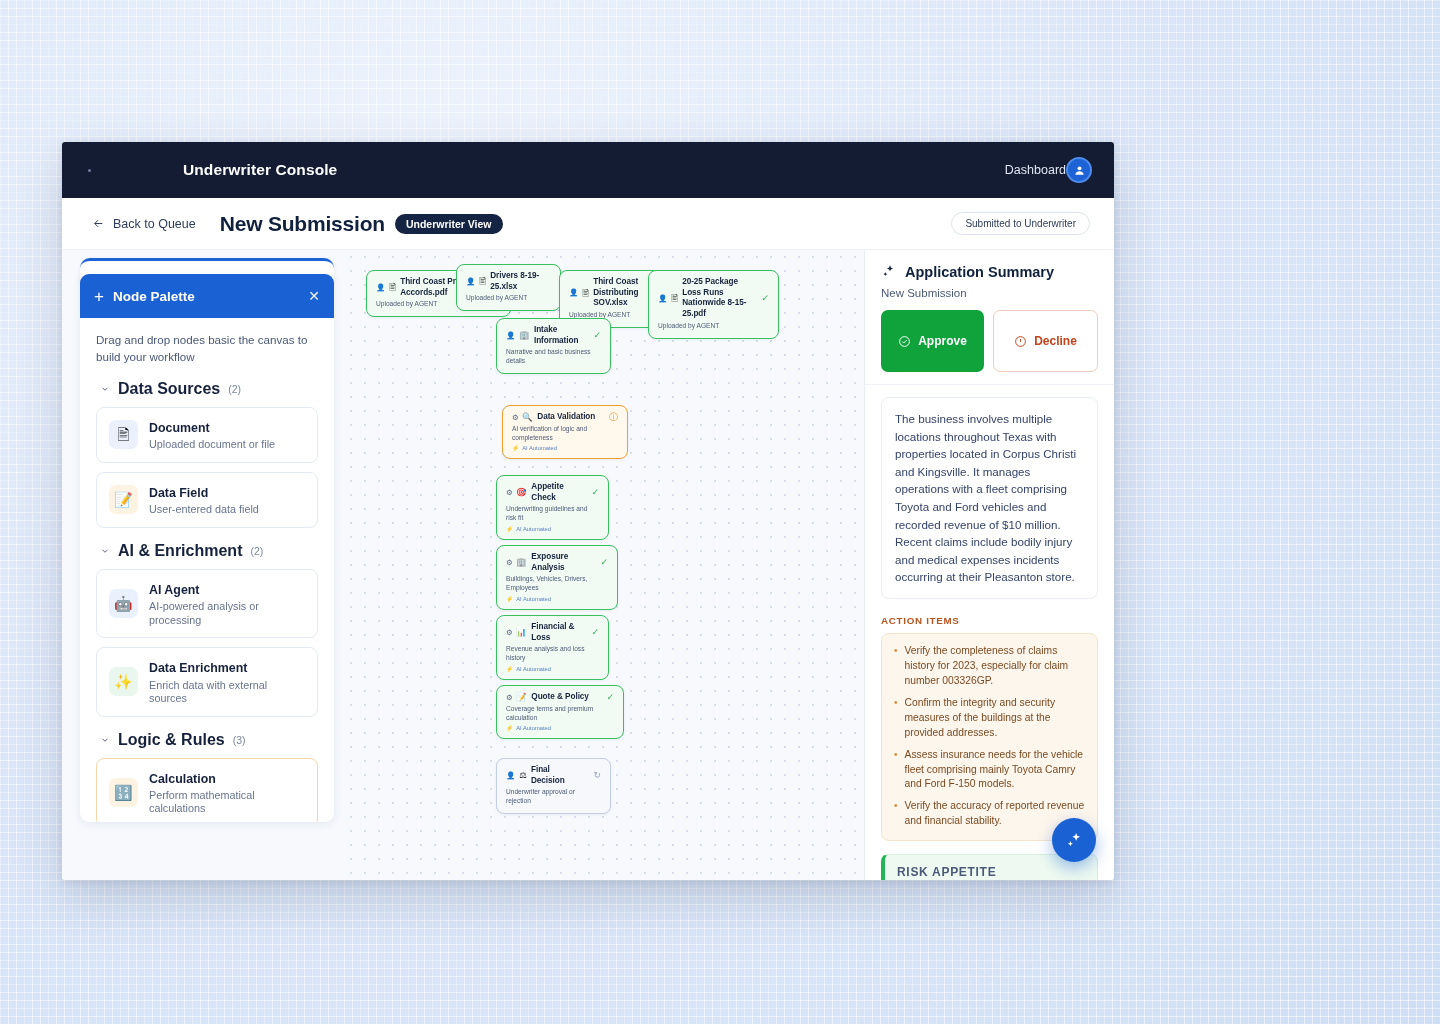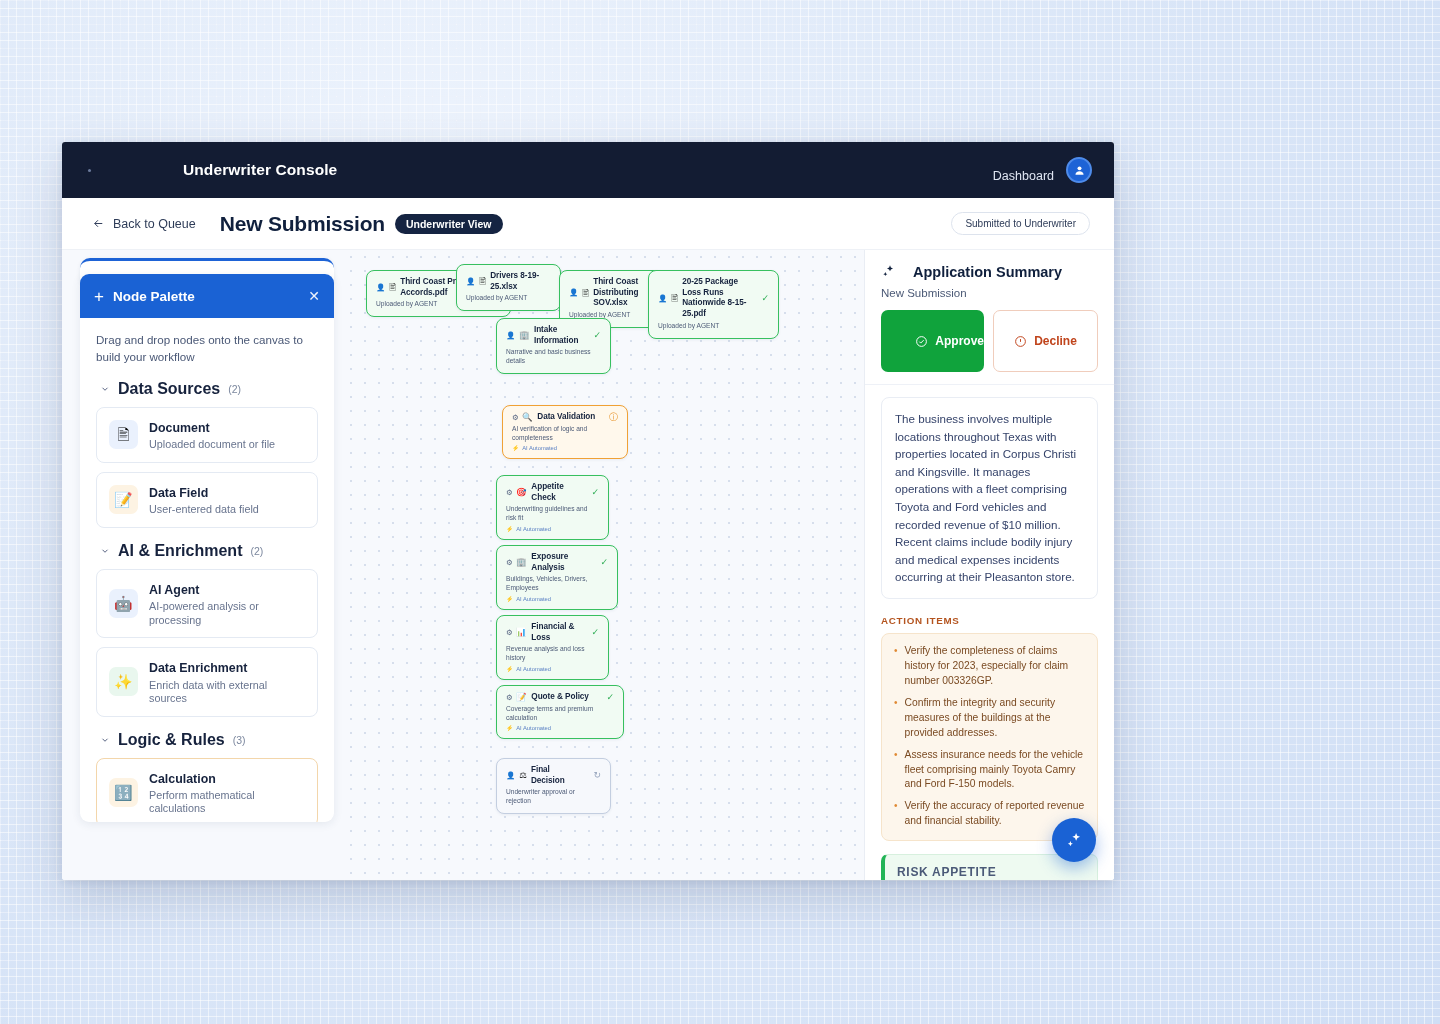--- a/index.html
+++ b/index.html
@@ -34,21 +34,21 @@
   
   #top-nav {
     height: 56px; min-height: 56px;
     background: #131c33;
     display: flex; align-items: center;
     padding: 0 22px 0 26px;
     color: #fff;
   }
   .brand-dot { width: 3px; height: 3px; border-radius: 50%; background:#6b7a9c; margin-right: 92px; }
   #brand-title { font-size: 15.5px; font-weight: 700; letter-spacing: .1px; }
-  #top-nav-right { margin-left: auto; display: flex; align-items: flex-end; gap: 12px; }
+  #top-nav-right { margin-left: auto; display: flex; align-items: center; }
   #dashboard-link { font-size: 12.5px; color: #dfe5f2; }
   #avatar {
     width: 26px; height: 26px; border-radius: 50%;
     background: #1d63d6;
     display:flex; align-items:center; justify-content:center;
     border: 2px solid #4e8bea;
   }
   #avatar svg { width: 13px; height: 13px; fill: #fff; }
   
   #sub-header {
@@ -156,26 +156,26 @@
   #edges { position:absolute; inset:0; pointer-events:none; }
   
   #summary-panel {
     width: 250px; min-width:250px;
     background:#fff;
     border-left:1px solid #e9edf4;
     display:flex; flex-direction:column;
     overflow:hidden;
   }
   #summary-head { padding: 14px 16px 12px 16px; border-bottom:1px solid #eef1f7; }
-  #summary-title-row { display:flex; align-items:center; gap:16px; }
+  #summary-title-row { display:flex; align-items:center; gap:8px; }
   #summary-title { font-size: 14.5px; font-weight:700; color:#10203d; }
   #summary-sub { font-size: 11.5px; color:#4c5a76; margin-top: 7px; }
   #decision-row { display:flex; gap:9px; margin-top: 11px; }
   #approve-btn {
-    flex:1; display:flex; align-items:center; justify-content:flex-end; gap:7px;
+    flex:1; display:flex; align-items:center; justify-content:center; gap:7px;
     background:#10a33c; color:#fff; border:none; border-radius:7px;
     padding: 24px 0; font-size: 12px; font-weight:600; cursor:pointer;
     font-family:"Liberation Sans", sans-serif;
   }
   #decline-btn {
     flex:1; display:flex; align-items:center; justify-content:center; gap:7px;
     background:#fff; color:#c0441c; border:1px solid #f0cdbc; border-radius:7px;
     padding: 8px 0; font-size: 12px; font-weight:700; cursor:pointer;
     font-family:"Liberation Sans", sans-serif;
   }
@@ -247,21 +247,21 @@
 
     <div id="palette-wrap">
       <div id="palette-card-back"></div>
       <div id="palette-card">
         <div id="palette-header">
           <span id="palette-plus">+</span>
           <span id="palette-title">Node Palette</span>
           <span id="palette-close">✕</span>
         </div>
         <div id="palette-body">
-          <div id="palette-hint">Drag and drop nodes onto the canvas to build your workflow</div>
+          <div id="palette-hint">Drag and drop nodes basic the canvas to build your workflow</div>
 
           <div class="group-head">
             <svg class="chev" viewBox="0 0 24 24">
                 <path d="M6 9l6 6 6-6"></path>
               </svg>
             <span class="group-name">Data Sources</span>
             <span class="group-count">(2)</span>
           </div>
           <div class="node-item">
             <span class="node-ico ico-blue">🖹</span>

